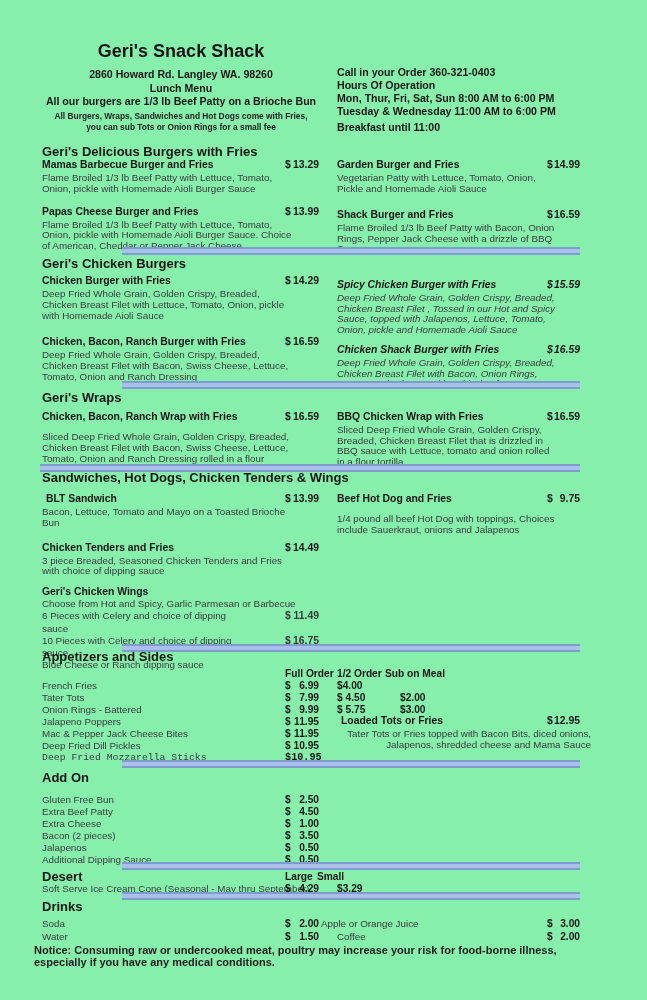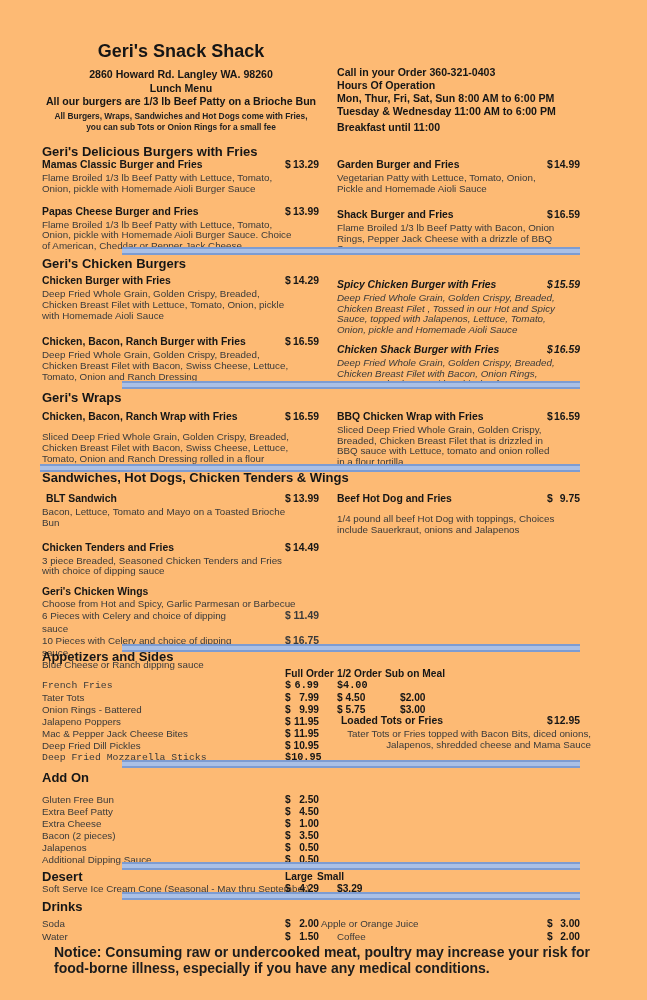--- a/index.html
+++ b/index.html
@@ -1,17 +1,17 @@
 <!DOCTYPE html>
 <html style="--bar-fill: #aac0e6; --bar-edge: #7d9cd2;"><head>
 <meta charset="utf-8">
 <style>
   html,body{margin:0;padding:0;background:#ffffff;}
   .page{
-    position:relative;width:647px;height:1000px;background:#fdba74;
+    position:relative;width:647px;height:1000px;background:#86efac;
     font-family:"Liberation Sans",sans-serif;color:#161616;overflow:hidden;
   }
   
   .hdr-left{position:absolute;left:31px;top:40px;width:300px;text-align:center;}
   .title{font-size:18px;font-weight:bold;line-height:22px;margin-bottom:6px;}
   .hdr-line{font-size:10.6px;font-weight:bold;line-height:13.5px;}
   .hdr-small{font-size:8.4px;font-weight:bold;line-height:11px;color:#222;}
   .hdr-right{position:absolute;left:337px;top:66px;width:280px;}
   .hdr-right .hdr-line{text-align:left;line-height:13px;}
   .mt3{margin-top:3px;}
@@ -40,21 +40,21 @@
            line-height:12.2px;color:#3a3a3a;gap:39px;}
   
   .app-head{position:absolute;font-size:10.2px;font-weight:bold;white-space:nowrap;}
   .app-row{position:absolute;left:42px;width:540px;height:12px;}
   .app-name{position:absolute;left:0;font-size:9.8px;color:#3a3a3a;white-space:nowrap;}
   .app-cell{position:absolute;font-weight:bold;font-size:10.2px;white-space:pre;}
   .cell-full{left:243px;}
   .cell-half{left:295px;}
   .cell-sub{left:358px;}
   .abs{position:absolute;}
-  .notice{position:absolute;left:54px;top:944px;width:565px;font-size:14px;font-weight:bold;color:#1c1c1c;}
+  .notice{position:absolute;left:34px;top:944px;width:565px;font-size:11px;font-weight:bold;color:#1c1c1c;}
 </style>
 </head>
 <body>
 
 <div class="page">
 
   <div class="hdr-left">
     <div class="title">Geri's Snack Shack</div>
     <div class="hdr-line">2860 Howard Rd. Langley WA. 98260</div>
     <div class="hdr-line">Lunch Menu</div>
@@ -68,21 +68,21 @@
     <div class="hdr-line">Mon, Thur, Fri, Sat, Sun 8:00 AM to 6:00 PM</div>
     <div class="hdr-line">Tuesday &amp; Wednesday 11:00 AM to 6:00 PM</div>
     <div class="hdr-line mt3">Breakfast until 11:00</div>
   </div>
 
   <div class="sec" style="top:144px;">
     <div class="sec-heading">Geri's Delicious Burgers with Fries</div>
     <div class="col-l" style="top:14px;">
       <div class="item">
         <div class="item-head">
-          <span class="item-name">Mamas Classic Burger and Fries</span>
+          <span class="item-name">Mamas Barbecue Burger and Fries</span>
           <span class="price">
               <span>$</span>
               <span>13.29</span>
             </span>
         </div>
         <div class="desc">Flame Broiled 1/3 lb Beef Patty with Lettuce, Tomato, Onion, pickle with Homemade Aioli Burger Sauce</div>
       </div>
       <div class="item">
         <div class="item-head">
           <span class="item-name">Papas Cheese Burger and Fries</span>
@@ -254,21 +254,21 @@
     </div>
   </div>
   <div class="bar" style="top:644px;"></div>
 
   <div class="sec" style="top:649px;">
     <div class="sec-heading">Appetizers and Sides</div>
     <div class="app-head" style="left:285px;top:19px;">Full Order</div>
     <div class="app-head" style="left:337px;top:19px;">1/2 Order</div>
     <div class="app-head" style="left:385px;top:19px;">Sub on Meal</div>
 
-    <div class="app-row" style="top:31px;font-family:Liberation Mono, monospace;">
+    <div class="app-row" style="top:31px;">
       <span class="app-name">French Fries</span>
       <span class="app-cell cell-full price"><span>$</span><span>6.99</span></span>
       <span class="app-cell cell-half">$4.00</span>
       <span class="app-cell cell-sub"></span>
     </div>
     <div class="app-row" style="top:43px;">
       <span class="app-name">Tater Tots</span>
       <span class="app-cell cell-full price"><span>$</span><span>7.99</span></span>
       <span class="app-cell cell-half">$ 4.50</span>
       <span class="app-cell cell-sub">$2.00</span>

